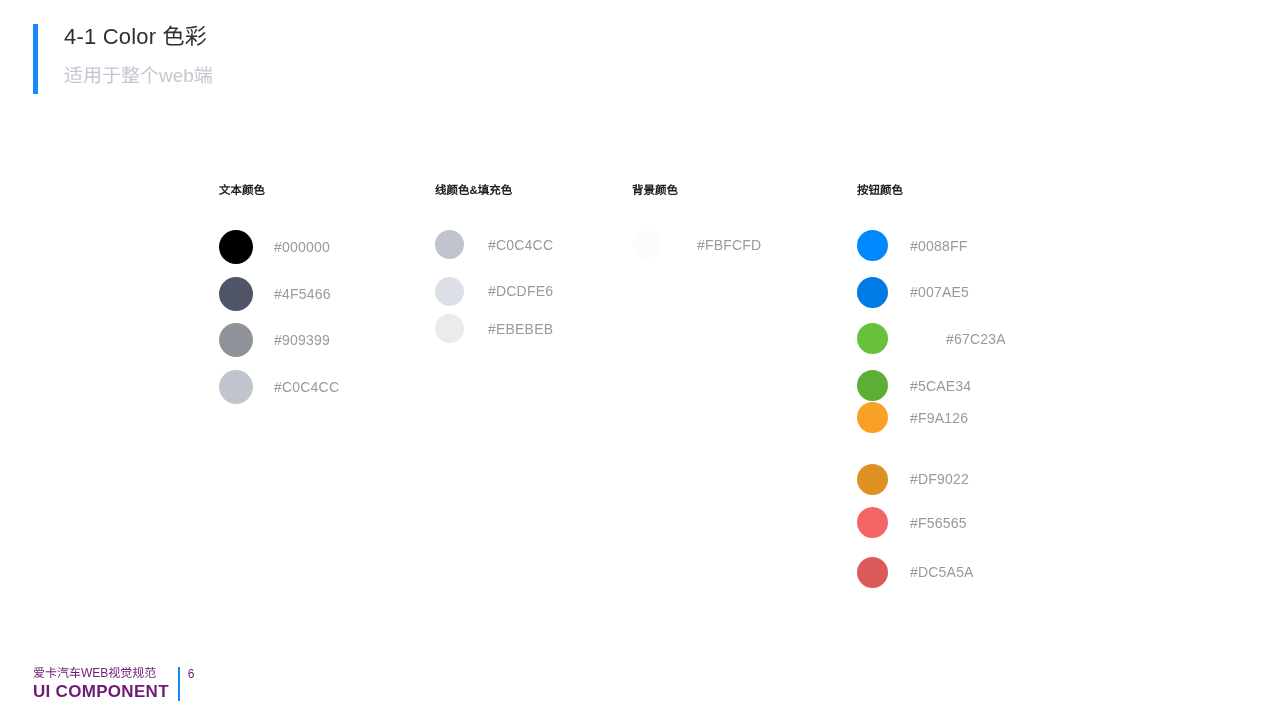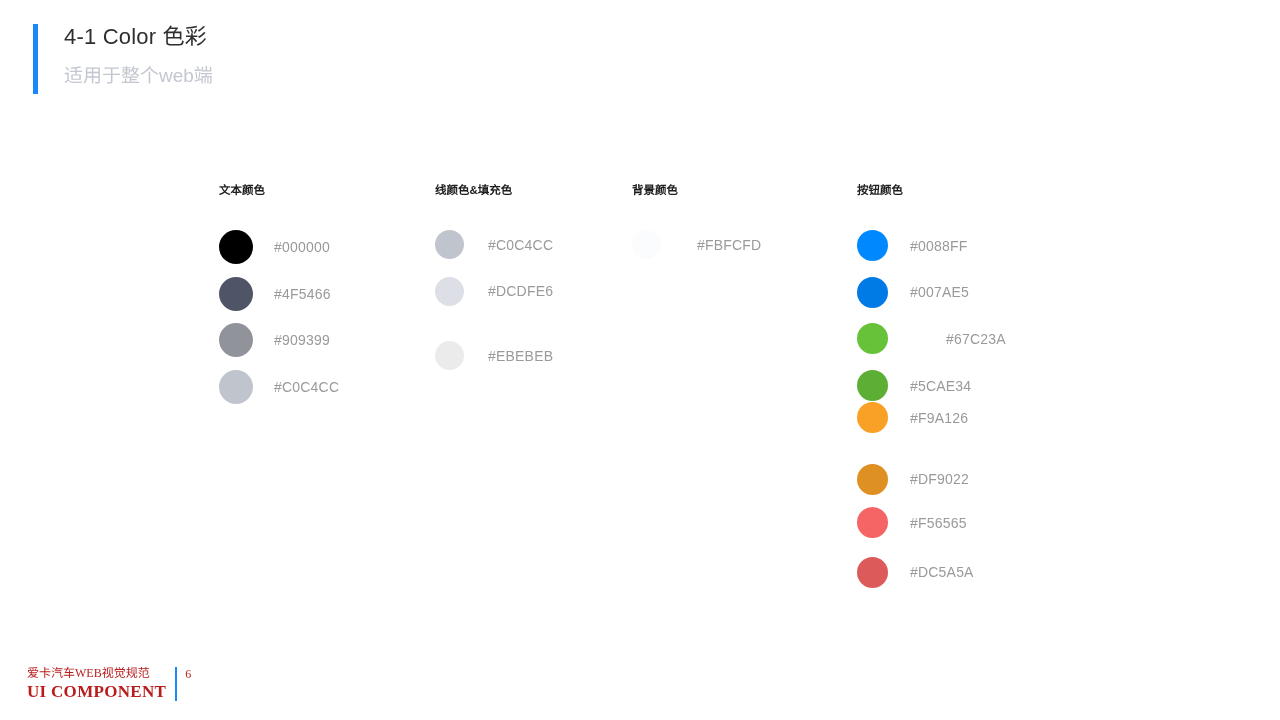--- a/index.html
+++ b/index.html
@@ -115,26 +115,25 @@
 
   .col-bg .swatch-dot     { width: 29px; height: 29px; }
   .col-bg .swatch-label   { margin-left: 36px; }
 
   .col-button .swatch-dot   { width: 31px; height: 31px; }
   .col-button .swatch-label { margin-left: 22px; }
 
   
   .page-footer {
     position: absolute;
-    left: 27px;
+    left: 33px;
     bottom: 18px;
     display: flex;
     align-items: flex-start;
-    color: #b91c1c;
-    font-family: Liberation Serif, serif;
+    color: #701a75;
   }
   .footer-left {
     display: flex;
     flex-direction: column;
   }
   .footer-doc-title {
     font-size: 12px;
     line-height: 16px;
     font-weight: 400;
     white-space: nowrap;
@@ -203,21 +202,21 @@
     <div class="column-title">线颜色&amp;填充色</div>
     <ul class="swatch-list" style="height: 162.4px;">
         <li class="swatch-row" style="top: 33px;">
           <span class="swatch-dot" style="background: rgb(192, 196, 204);"></span>
           <span class="swatch-label">#C0C4CC</span>
         </li>
         <li class="swatch-row" style="top: 79.7px;">
           <span class="swatch-dot" style="background: rgb(220, 223, 230);"></span>
           <span class="swatch-label">#DCDFE6</span>
         </li>
-        <li class="swatch-row" style="top: 144px;">
+        <li class="swatch-row" style="top: 117px;">
           <span class="swatch-dot" style="background: rgb(235, 235, 235);"></span>
           <span class="swatch-label">#EBEBEB</span>
         </li>
       </ul>
   </div>
 
   <div class="palette-column col-bg">
     <div class="column-title">背景颜色</div>
     <ul class="swatch-list" style="height: 69px;">
         <li class="swatch-row" style="top: 33px;">

